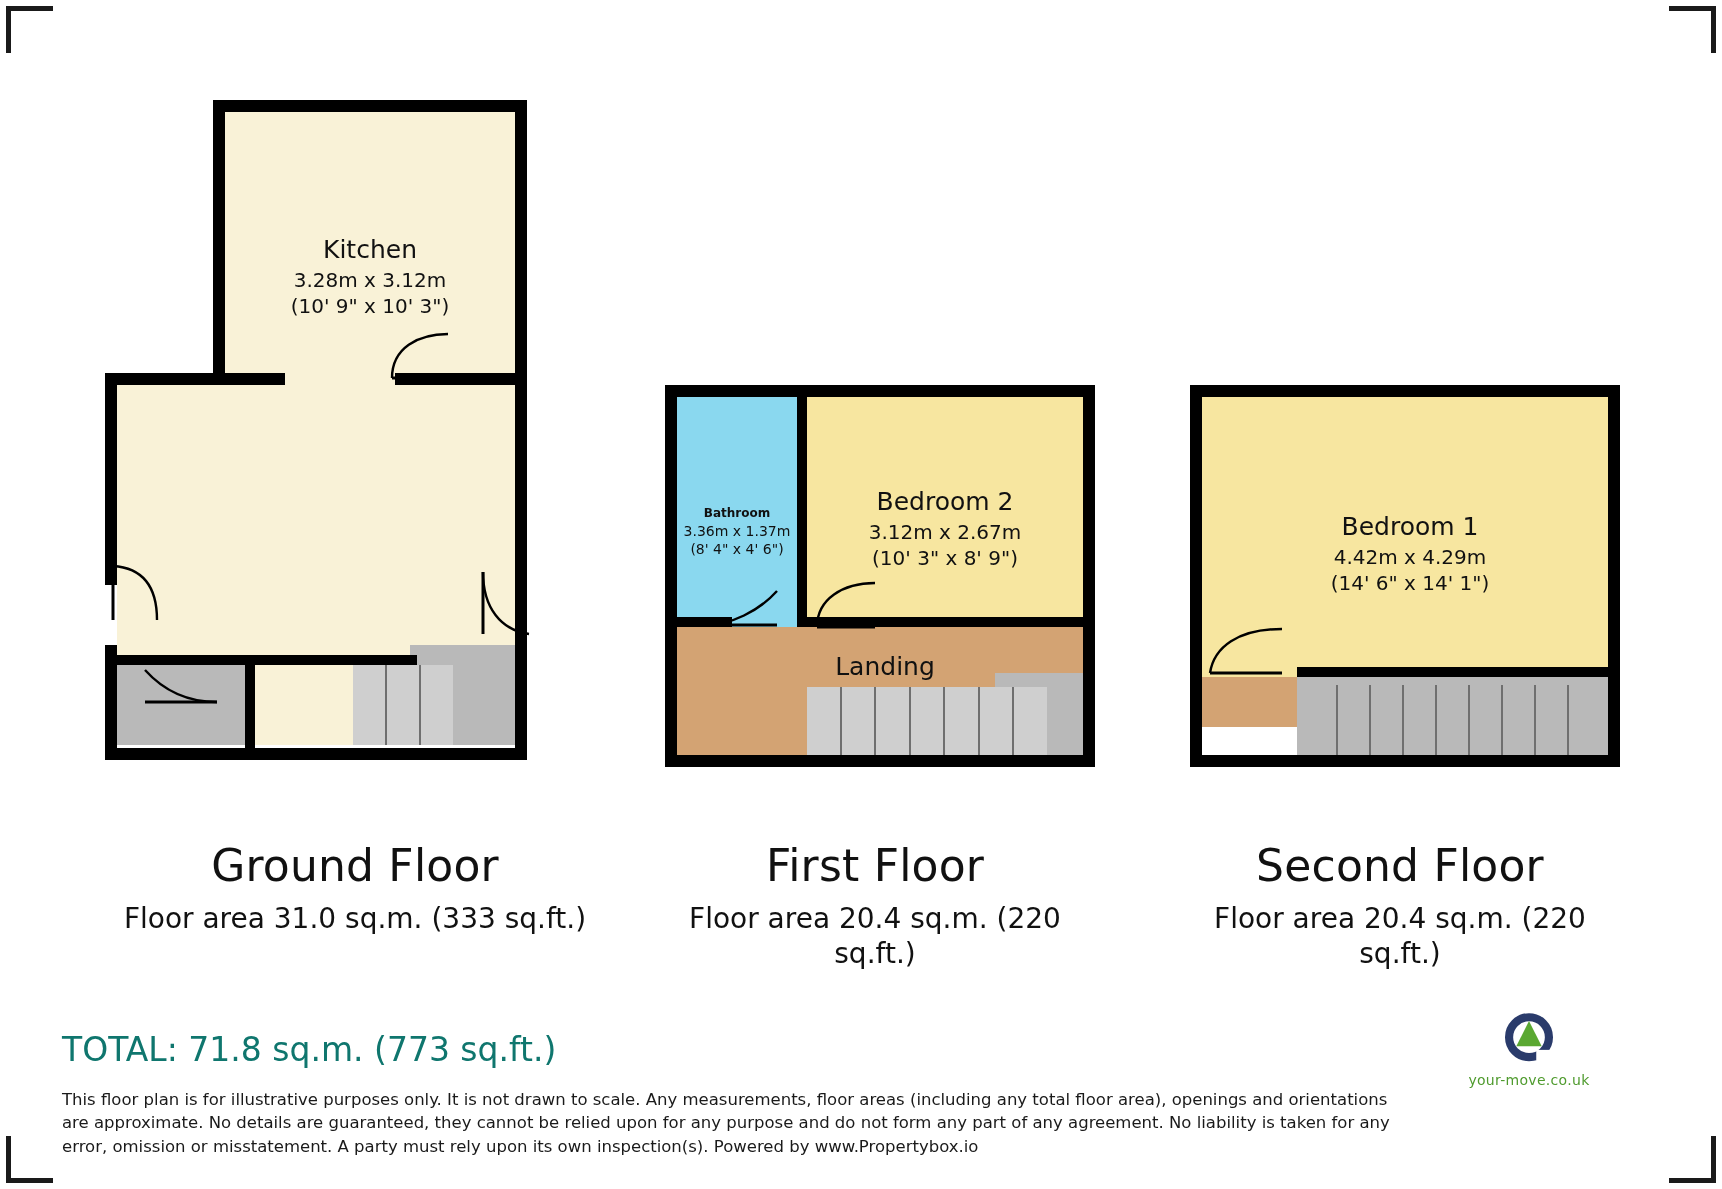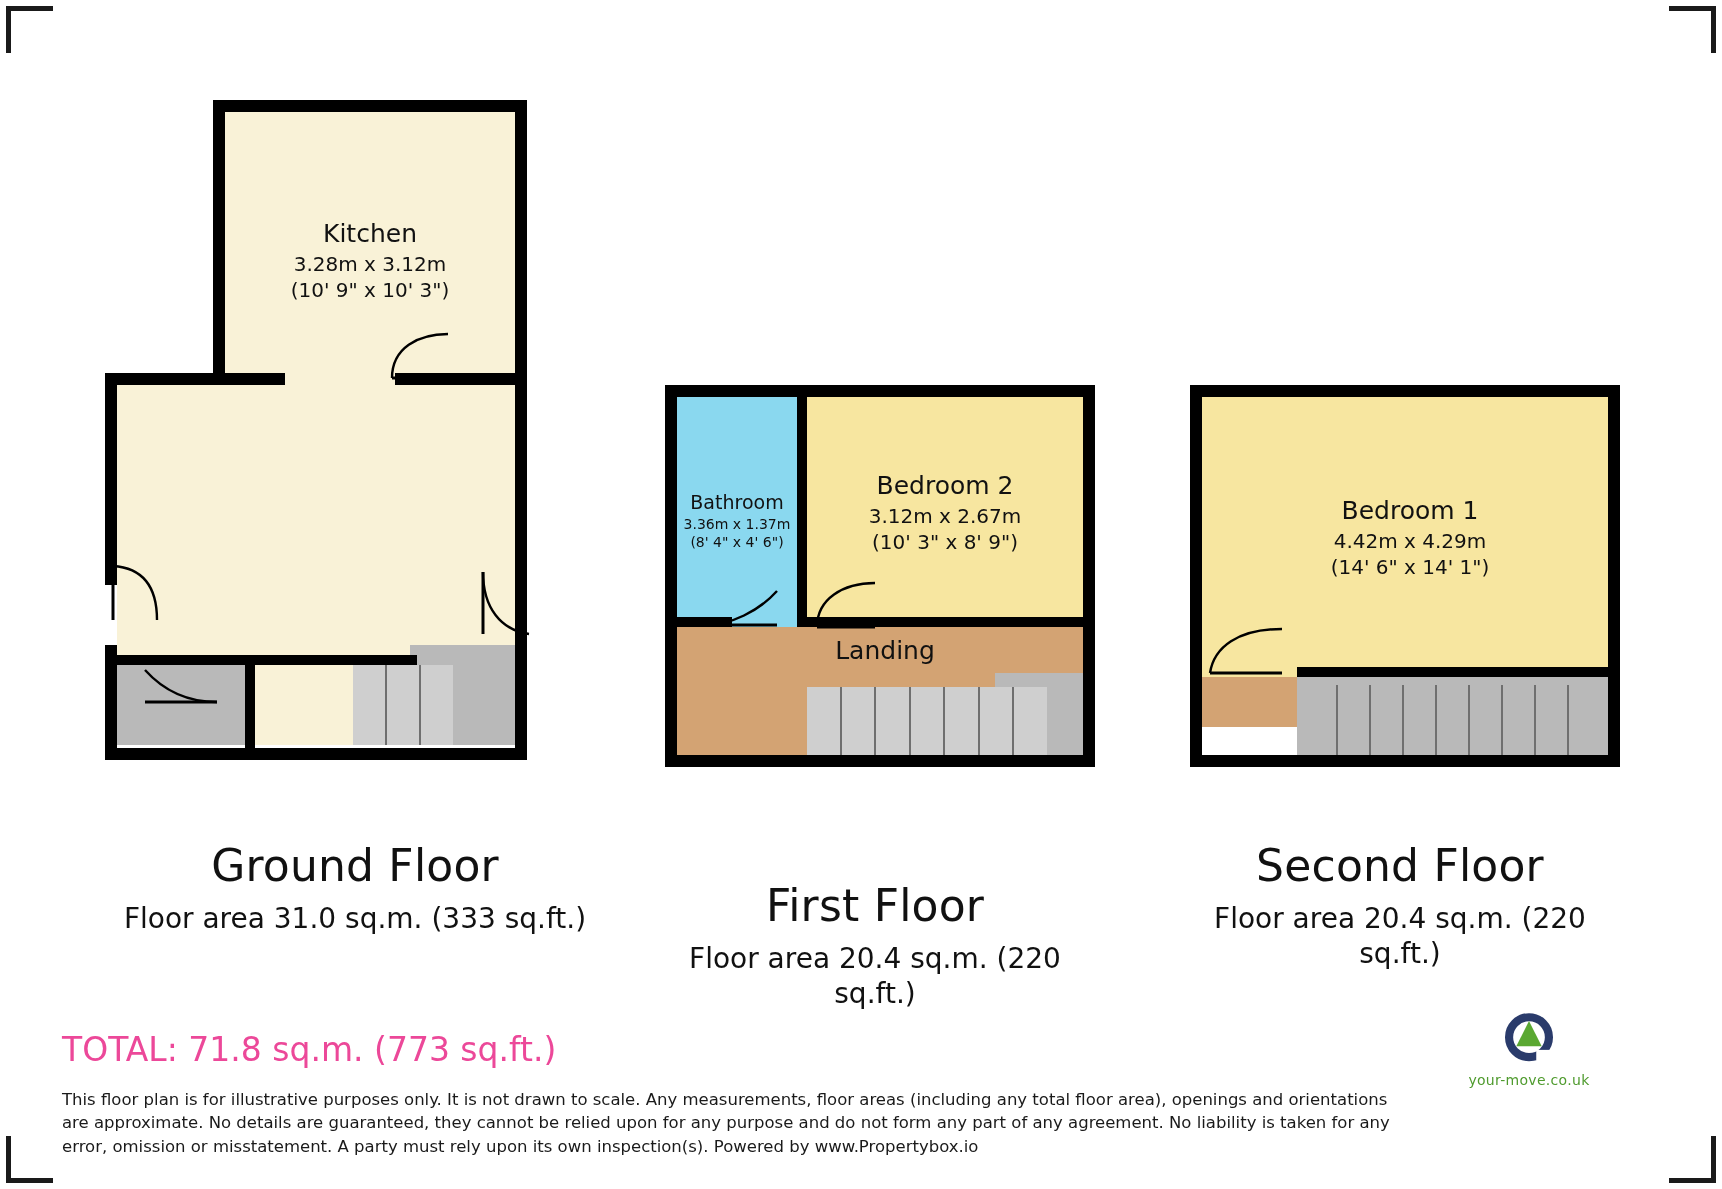--- a/index.html
+++ b/index.html
@@ -62,26 +62,27 @@
   .label {
     position: absolute;
     text-align: center;
     line-height: 1.30;
     color: #111;
     pointer-events: none;
   }
   .label .name {
     display: block;
     font-size: 25px;
+    margin-top: 16px;
   }
   .label .dims {
     display: block;
     font-size: 20px;
   }
-  .label.small .name { font-size: 19px; }
+  .label.small .name { font-size: 12px; font-weight: bold; }
   .label.small .dims { font-size: 14px; }
 
   
   .treads {
     position: absolute;
     display: flex;
   }
   .treads .t {
     flex: 1 1 auto;
     border-right: 2px solid #6f6f6f;
@@ -110,21 +111,21 @@
     color: #111;
     line-height: 1.25;
   }
 
   
   .total {
     position: absolute;
     left: 62px;
     top: 1030px;
     font-size: 33px;
-    color: #ec4899;
+    color: #0f766e;
   }
   .disclaimer {
     position: absolute;
     left: 62px;
     top: 1088px;
     width: 1340px;
     font-size: 16.5px;
     line-height: 1.42;
     color: #1a1a1a;
   }
@@ -316,21 +317,21 @@
         <span class="dims">(14' 6" x 14' 1")</span>
       </div>
     </div>
   </div>
 
   <div class="caption" style="left:110px; top:840px; width:490px;">
     <span class="title">Ground Floor</span>
     <span class="area">Floor area 31.0 sq.m. (333 sq.ft.)</span>
   </div>
 
-  <div class="caption" style="left:675px; top:840px; width:400px;margin-top:40px;">
+  <div class="caption" style="left:675px; top:840px; width:400px;">
     <span class="title">First Floor</span>
     <span class="area">Floor area 20.4 sq.m. (220 sq.ft.)</span>
   </div>
 
   <div class="caption" style="left:1195px; top:840px; width:410px;">
     <span class="title">Second Floor</span>
     <span class="area">Floor area 20.4 sq.m. (220 sq.ft.)</span>
   </div>
 </div>
 

